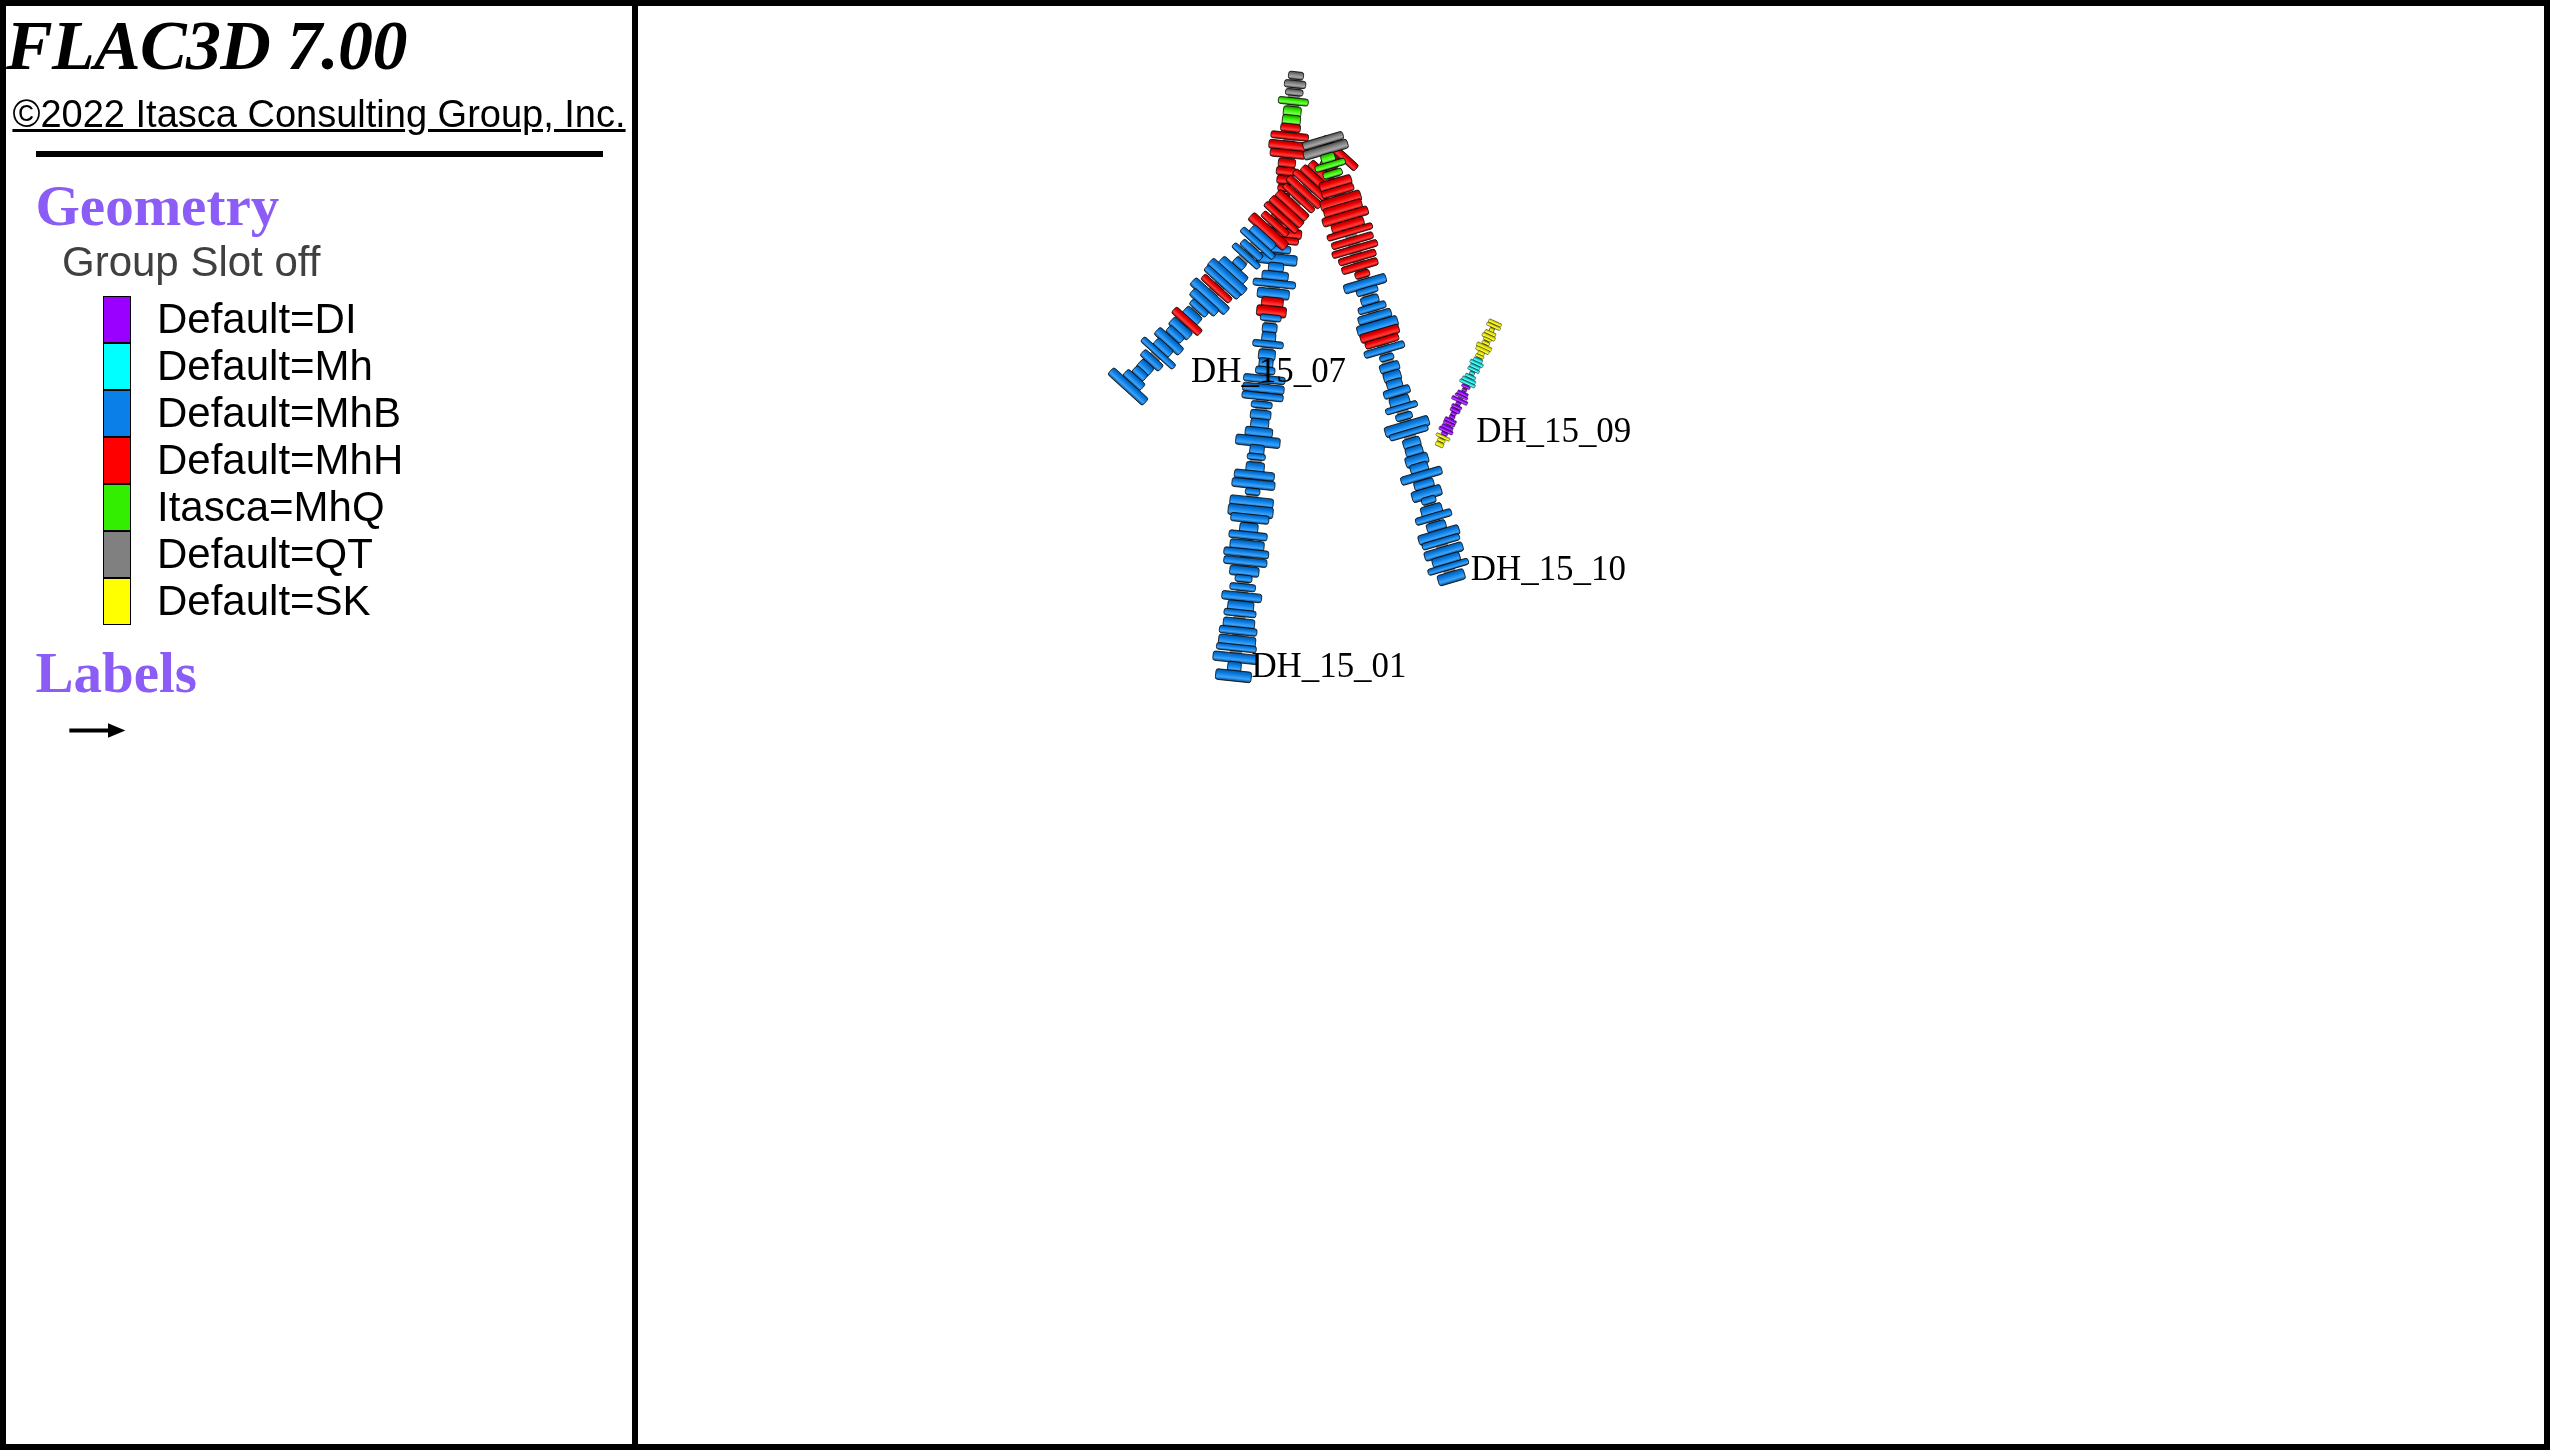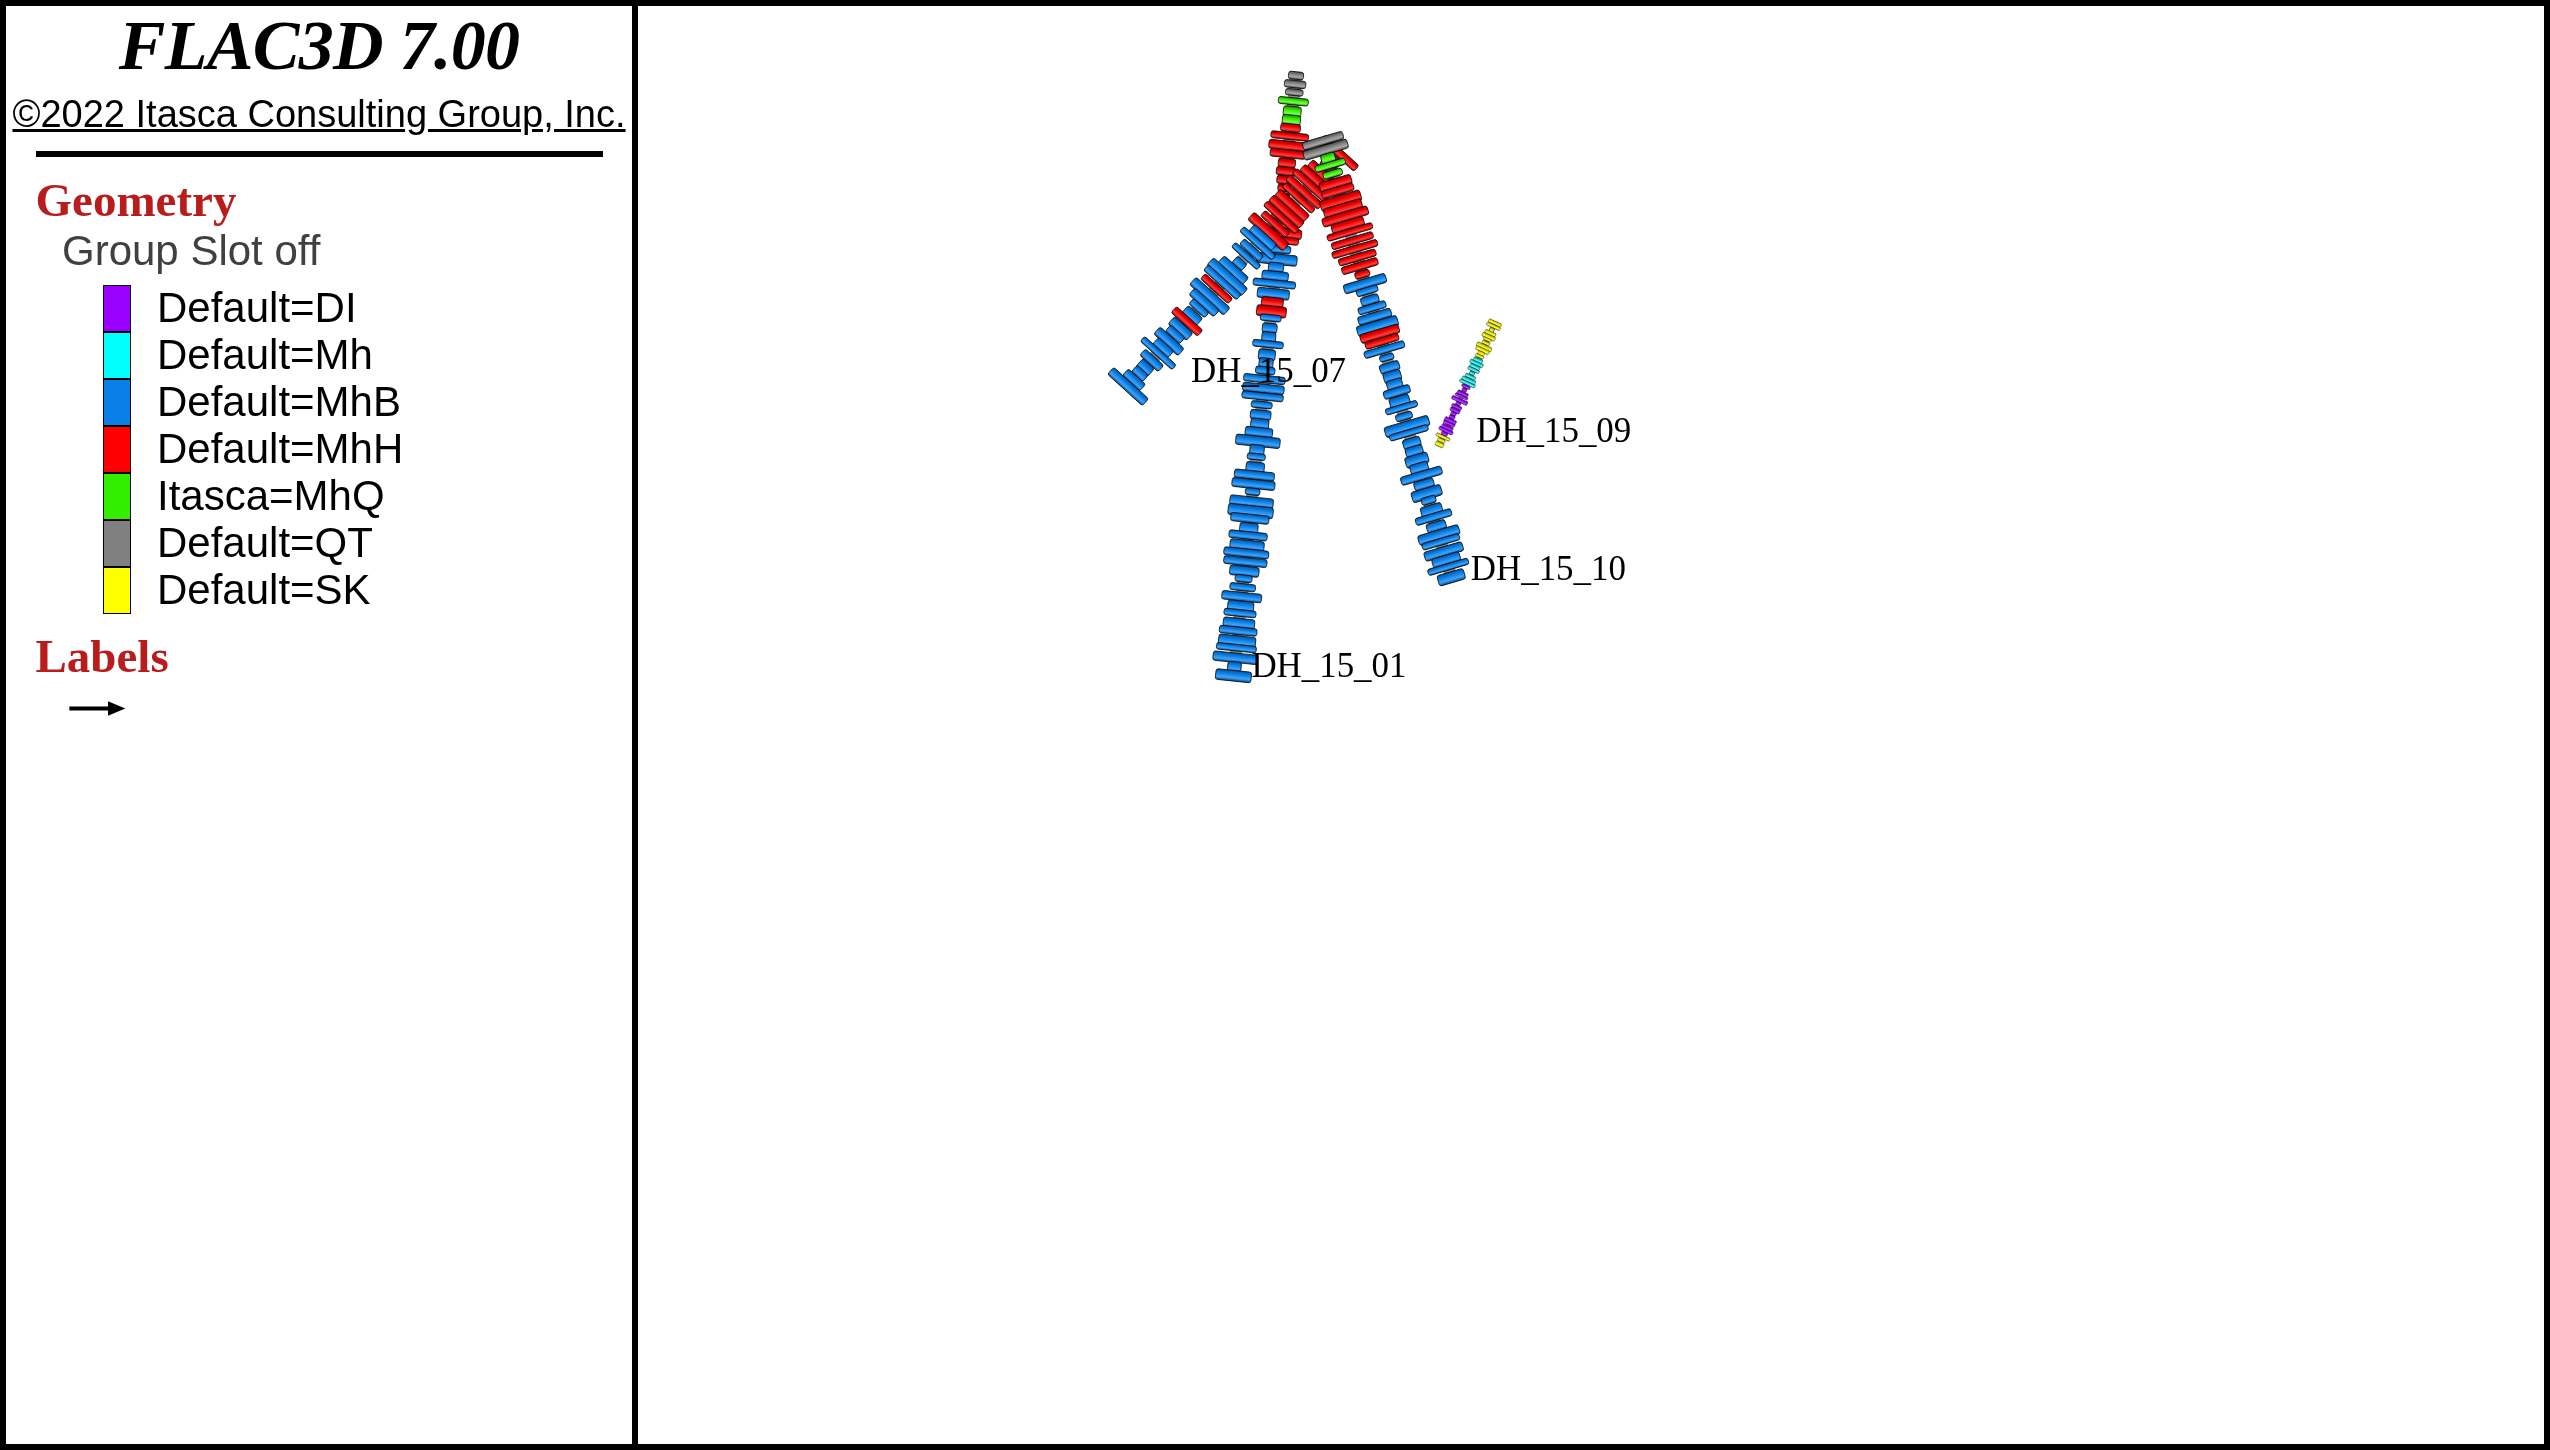--- a/index.html
+++ b/index.html
@@ -6,28 +6,28 @@
   body{width:2550px;height:1450px;font-family:"Liberation Sans",sans-serif;}
 
   #app{position:relative;width:2550px;height:1450px;box-sizing:border-box;
        border:6px solid #000;background:#fff;}
 
   
   #legend-panel{position:absolute;left:0;top:0;width:632px;height:1438px;
       box-sizing:border-box;border-right:6px solid #000;background:#fff;overflow:hidden;}
 
   #app-title{font-family:"Liberation Serif",serif;font-style:italic;font-weight:bold;
-      font-size:70px;line-height:1;color:#000;text-align:center;margin-top:5.4px;
+      font-size:70px;line-height:1;color:#000;text-align:left;margin-top:5.4px;
       letter-spacing:-0.7px;}
   #copyright{font-family:"Liberation Sans",sans-serif;font-size:38px;color:#000;
       text-align:center;margin-top:12px;white-space:nowrap;text-decoration:underline;}
   #title-rule{height:6px;background:#000;margin:14.8px 29.5px 0 29.5px;}
 
-  .section-head{font-family:"Liberation Serif",serif;font-weight:bold;font-size:47px;
-      color:#b91c1c;margin:17.4px 0 0 29.5px;line-height:1.1;}
+  .section-head{font-family:"Liberation Serif",serif;font-weight:bold;font-size:57px;
+      color:#8b5cf6;margin:17.4px 0 0 29.5px;line-height:1.1;}
   .sub-line{font-family:"Liberation Sans",sans-serif;font-size:42px;color:#404040;
       margin-left:56px;line-height:1.18;}
 
   #legend-rows{margin-top:9px;}
   .legend-row{position:relative;height:47px;}
   .legend-swatch{position:absolute;left:97px;top:0;width:27.5px;height:47px;
       border:1.3px solid #000;box-sizing:border-box;}
   .legend-label{position:absolute;left:151px;top:-1.3px;font-family:"Liberation Sans",sans-serif;
       font-size:42px;color:#000;white-space:nowrap;}
 

